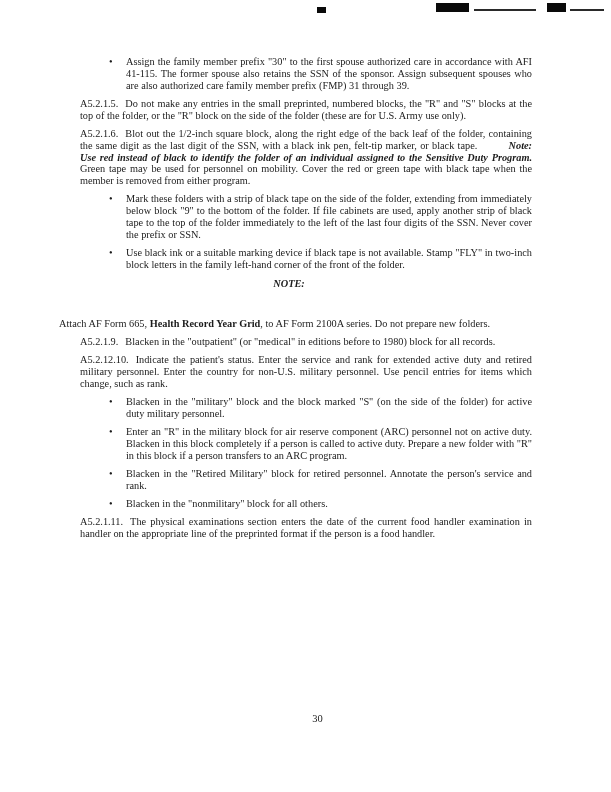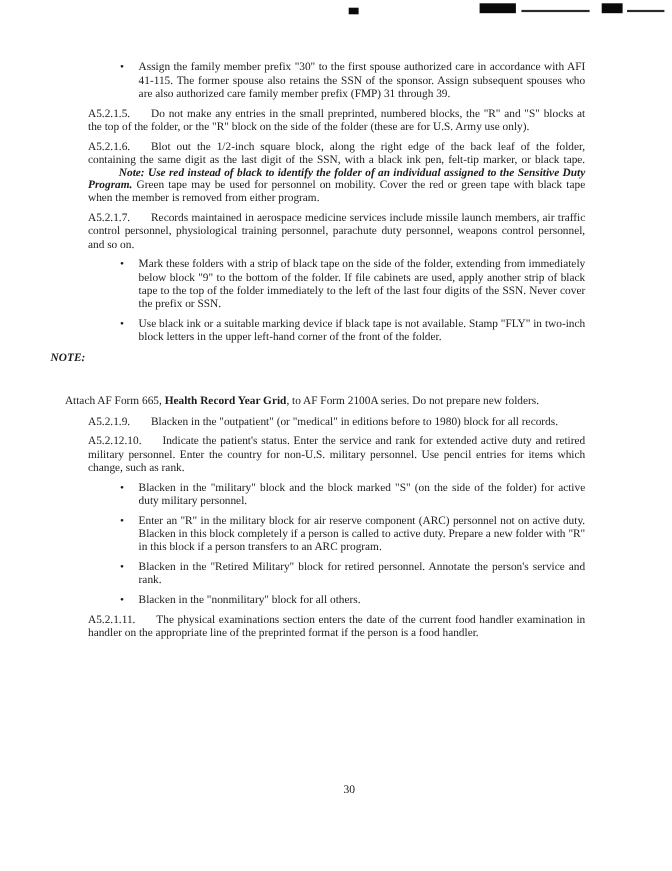--- a/index.html
+++ b/index.html
@@ -15,32 +15,32 @@
   }
   .content {
     position: absolute;
     left: 80px;
     top: 56px;
     width: 452px;
     font-size: 10.3px;
     line-height: 11.8px;
   }
   .blk { margin-bottom: 6.5px; text-align: justify; }
-  .plabel { padding-right: 19px; }
+  .plabel { padding-right: 7px; }
   .bullet { display: flex; margin-left: 29px; }
   .glyph { flex: 0 0 17px; }
   .btext { flex: 1 1 auto; text-align: justify; }
   .bi { font-weight: bold; font-style: italic; margin-left: 28px; }
   .b  { font-weight: bold; }
   .note-head {
     margin-left: -34px;
     margin-top: 7px;
     font-weight: bold;
     font-style: italic;
-    text-align: left;
+    text-align: center;
   }
   .note-body { margin-left: -21px; margin-top: 28px; }
   .footer {
     position: absolute;
     top: 713px;
     left: 12px;
     width: 100%;
     text-align: center;
     font-size: 10.5px;
     color: #1b1b1b;
@@ -67,30 +67,29 @@
 
     <div class="blk bullet">
       <span class="glyph">•</span>
       <span class="btext">Assign the family member prefix "30" to the first spouse authorized care in accordance with AFI 41-115. The former spouse also retains the SSN of the sponsor. Assign subsequent spouses who are also authorized care family member prefix (FMP) 31 through 39.</span>
     </div>
 
     <p class="blk para"><span class="plabel">A5.2.1.5.</span><span>Do not make any entries in the small preprinted, numbered blocks, the "R" and "S" blocks at the top of the folder, or the "R" block on the side of the folder (these are for U.S. Army use only).</span></p>
 
     <p class="blk para"><span class="plabel">A5.2.1.6.</span><span>Blot out the 1/2-inch square block, along the right edge of the back leaf of the folder, containing the same digit as the last digit of the SSN, with a black ink pen, felt-tip marker, or black tape. </span><span class="bi">Note: Use red instead of black to identify the folder of an individual assigned to the Sensitive Duty Program.</span><span> Green tape may be used for personnel on mobility. Cover the red or green tape with black tape when the member is removed from either program.</span></p>
 
-    <p class="blk para"><span class="plabel">A5.2.1.7.</span><span>Records maintained in aerospace medicine services include missile launch members, air traffic control personnel, physiological training personnel, parachute duty personnel, weapons control personnel, and so on.</span></p>
 
     <div class="blk bullet">
       <span class="glyph">•</span>
       <span class="btext">Mark these folders with a strip of black tape on the side of the folder, extending from immediately below block "9" to the bottom of the folder. If file cabinets are used, apply another strip of black tape to the top of the folder immediately to the left of the last four digits of the SSN. Never cover the prefix or SSN.</span>
     </div>
 
     <div class="blk bullet">
       <span class="glyph">•</span>
-      <span class="btext">Use black ink or a suitable marking device if black tape is not available. Stamp "FLY" in two-inch block letters in the upper left-hand corner of the front of the folder.</span>
+      <span class="btext">Use black ink or a suitable marking device if black tape is not available. Stamp "FLY" in two-inch block letters in the family left-hand corner of the front of the folder.</span>
     </div>
 
 
     <p class="blk note-head">NOTE:</p>
 
     <p class="blk note-body"><span>Attach AF Form 665, </span><span class="b">Health Record Year Grid</span><span>, to AF Form 2100A series. Do not prepare new folders.</span></p>
 
     <p class="blk para"><span class="plabel">A5.2.1.9.</span><span>Blacken in the "outpatient" (or "medical" in editions before to 1980) block for all records.</span></p>
 
     <p class="blk para"><span class="plabel">A5.2.12.10.</span><span>Indicate the patient's status. Enter the service and rank for extended active duty and retired military personnel. Enter the country for non-U.S. military personnel. Use pencil entries for items which change, such as rank.</span></p>

